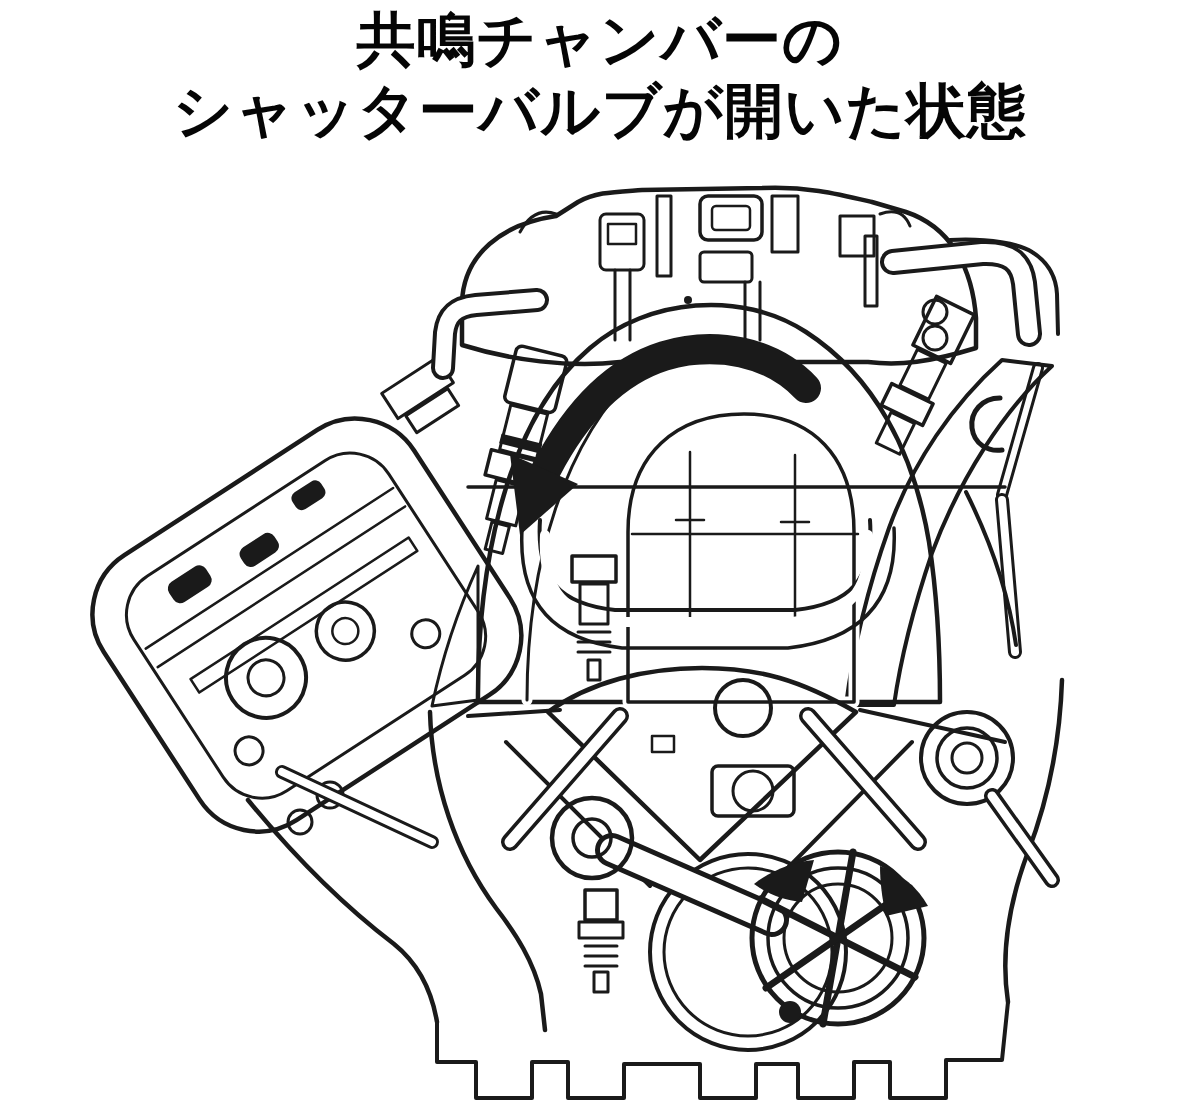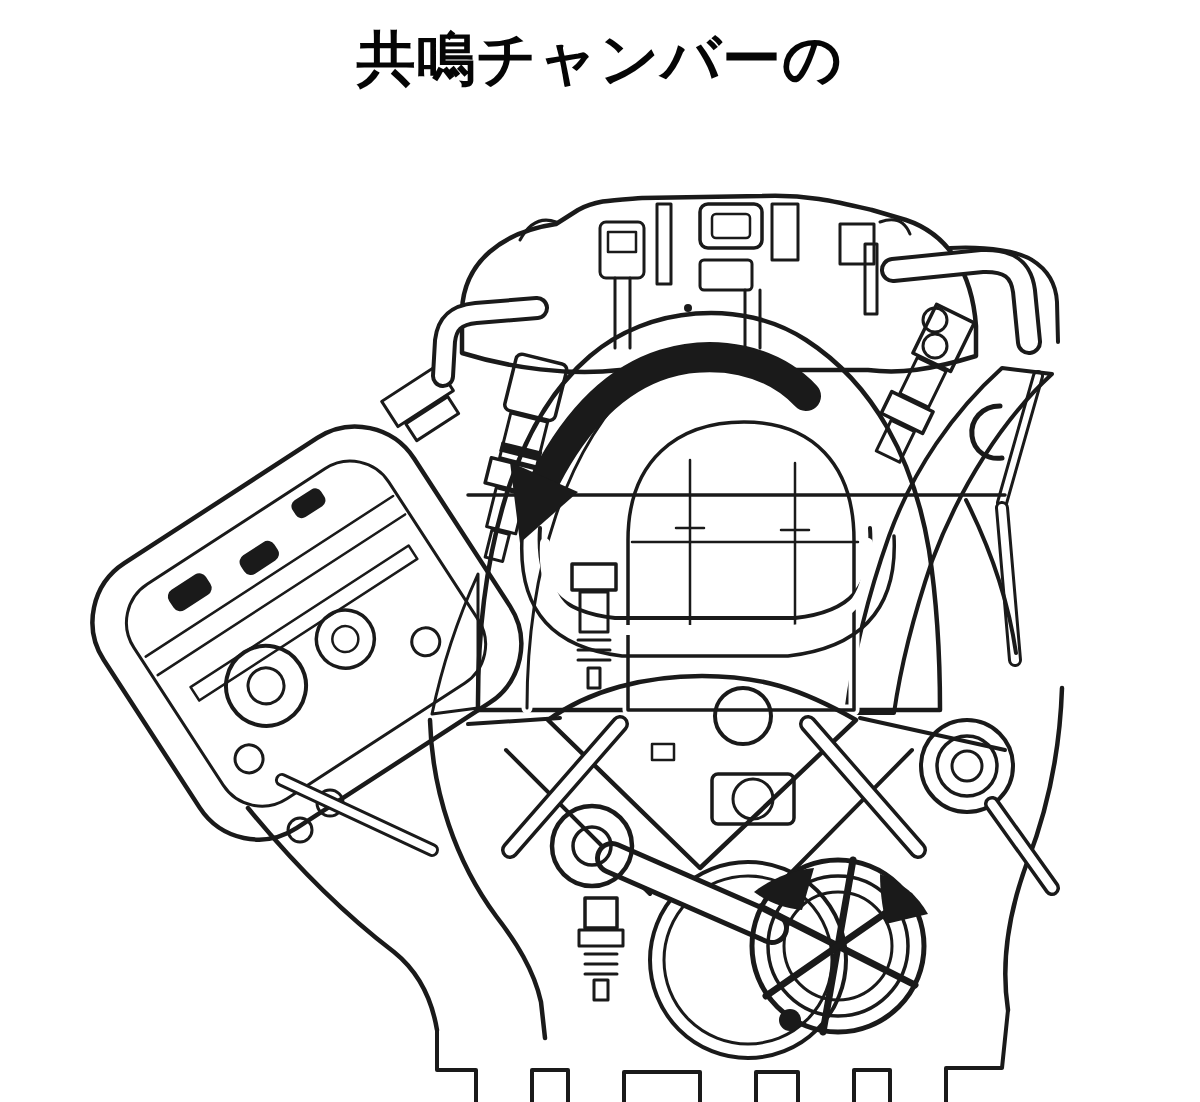--- a/index.html
+++ b/index.html
@@ -2,35 +2,35 @@
 <html><head>
 <meta charset="utf-8">
 <style>
   html,body{margin:0;padding:0;}
   body{
     width:1200px;height:1102px;background:#ffffff;overflow:hidden;
     font-family:"Liberation Sans","DejaVu Sans",sans-serif;
   }
   .page{width:1200px;height:1102px;position:relative;background:#ffffff;}
   .title{
-    margin:8px;padding-top:16px;text-align:center;
+    margin:0;padding-top:5px;text-align:center;
     font-size:59px;line-height:1.2;font-weight:800;
     color:#050505;letter-spacing:1px;white-space:nowrap;
   }
   .figure{position:absolute;left:0;top:172px;width:1200px;height:930px;}
   svg{display:block;}
   .ink{stroke:#1a1a1a;fill:none;stroke-linejoin:round;stroke-linecap:round;}
   .wt{stroke:#ffffff;fill:none;stroke-linejoin:round;stroke-linecap:round;}
 </style>
 </head>
 <body>
 
 <div class="page">
 
-  <h1 class="title"><span>共鳴チャンバーの</span><br></h1>
+  <h1 class="title"><span>共鳴チャンバーの</span><br><span>シャッターバルブが開いた状態</span></h1>
 
   <div class="figure">
   <svg width="1200" height="930" viewBox="0 172 1200 930" xmlns="http://www.w3.org/2000/svg">
     <defs>
       <pattern id="hatch" width="14" height="14" patternUnits="userSpaceOnUse" patternTransform="rotate(45)">
         <rect width="14" height="14" fill="#ffffff"></rect>
         <rect x="0" y="0" width="5" height="14" fill="#1a1a1a"></rect>
       </pattern>
     </defs>
 

